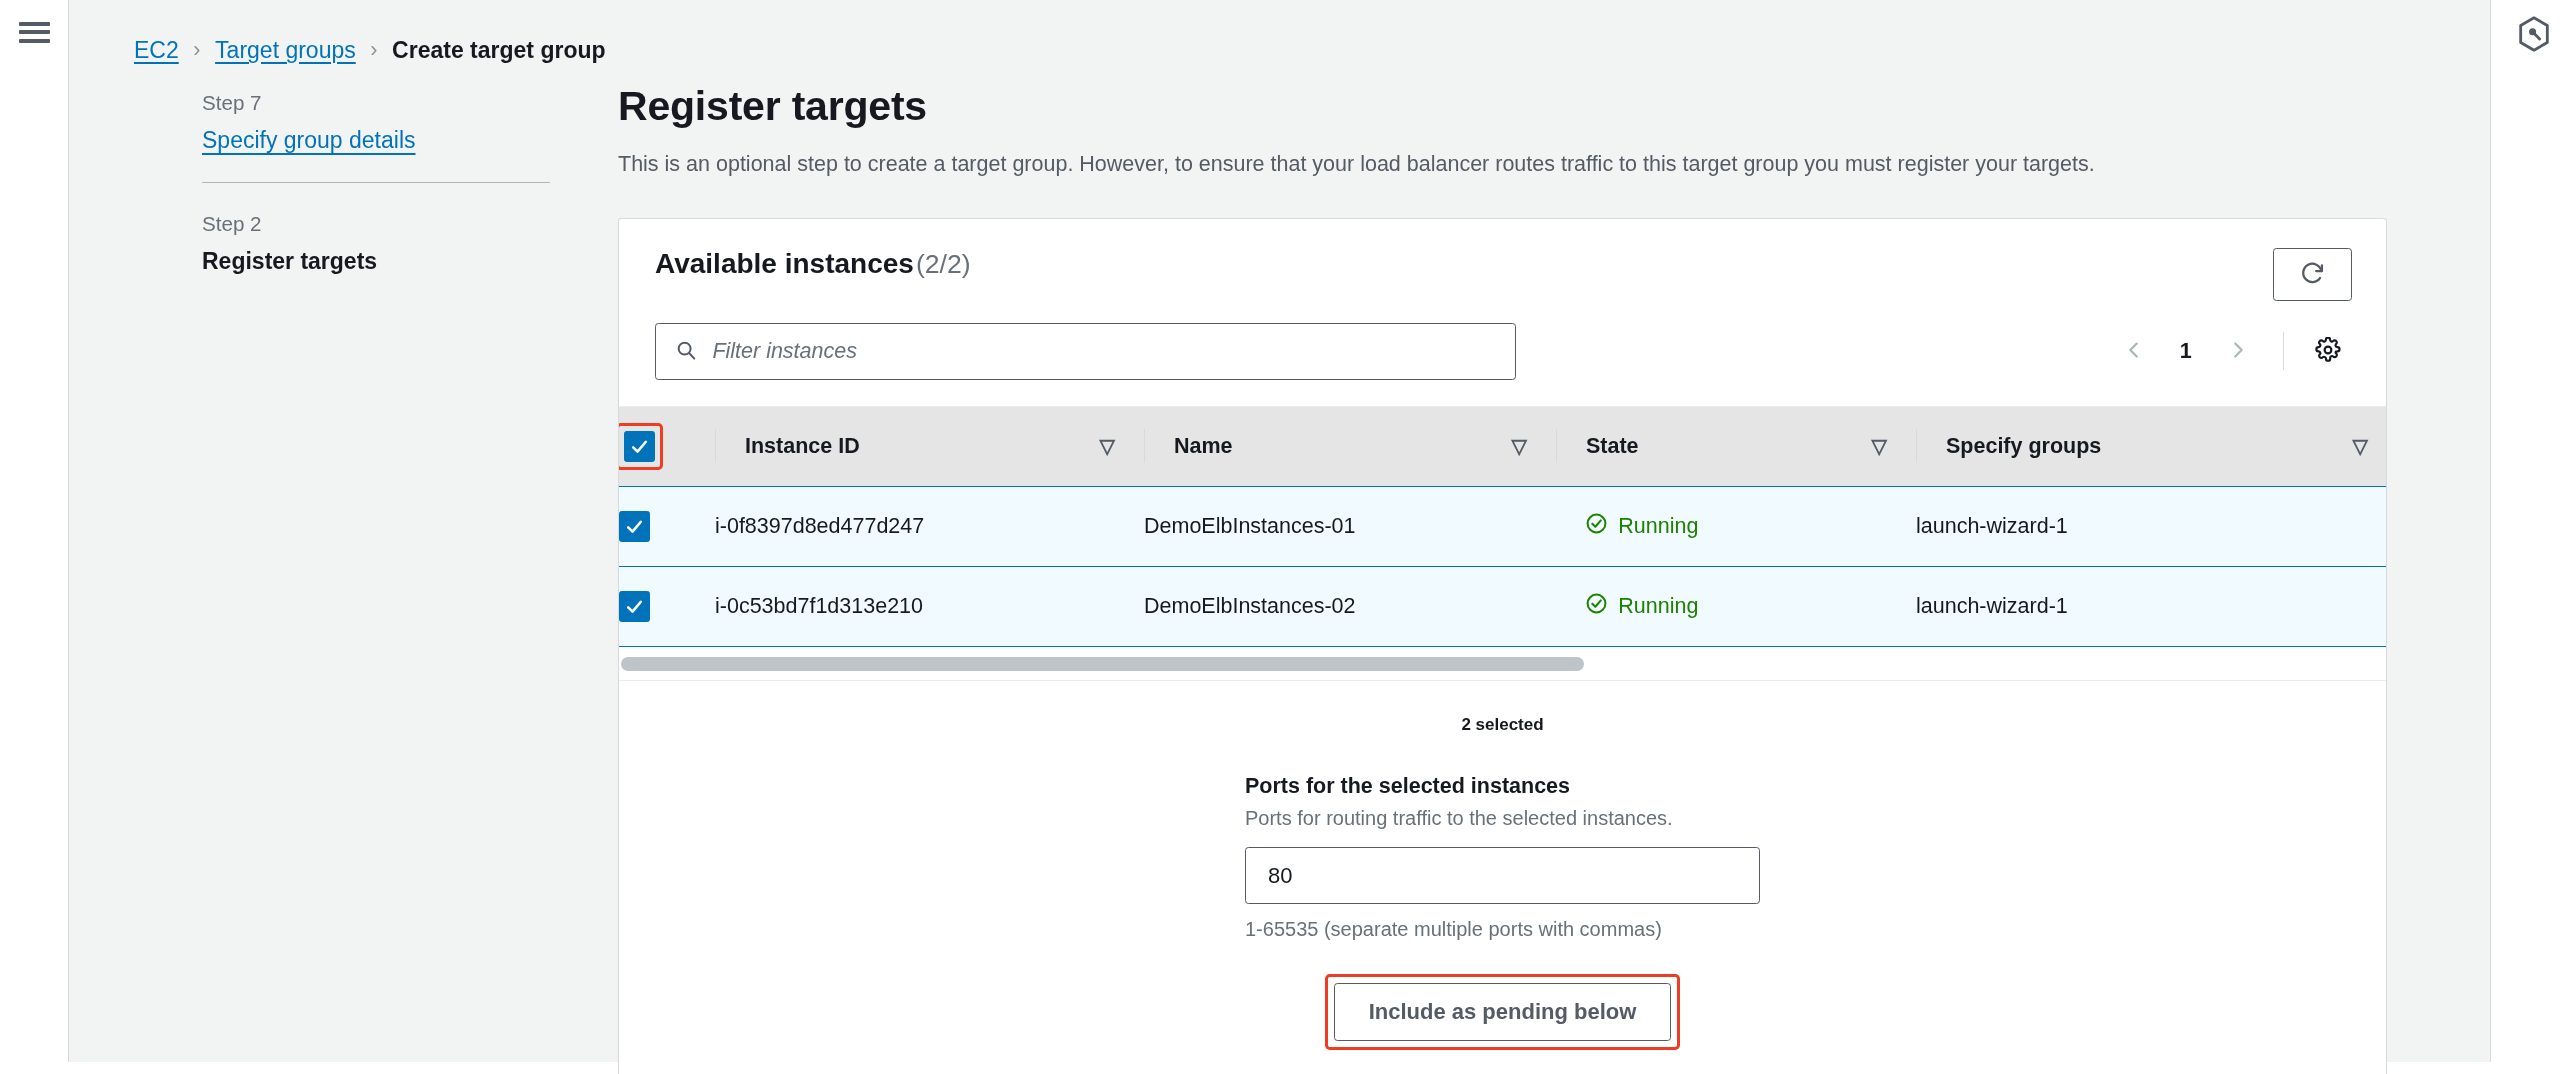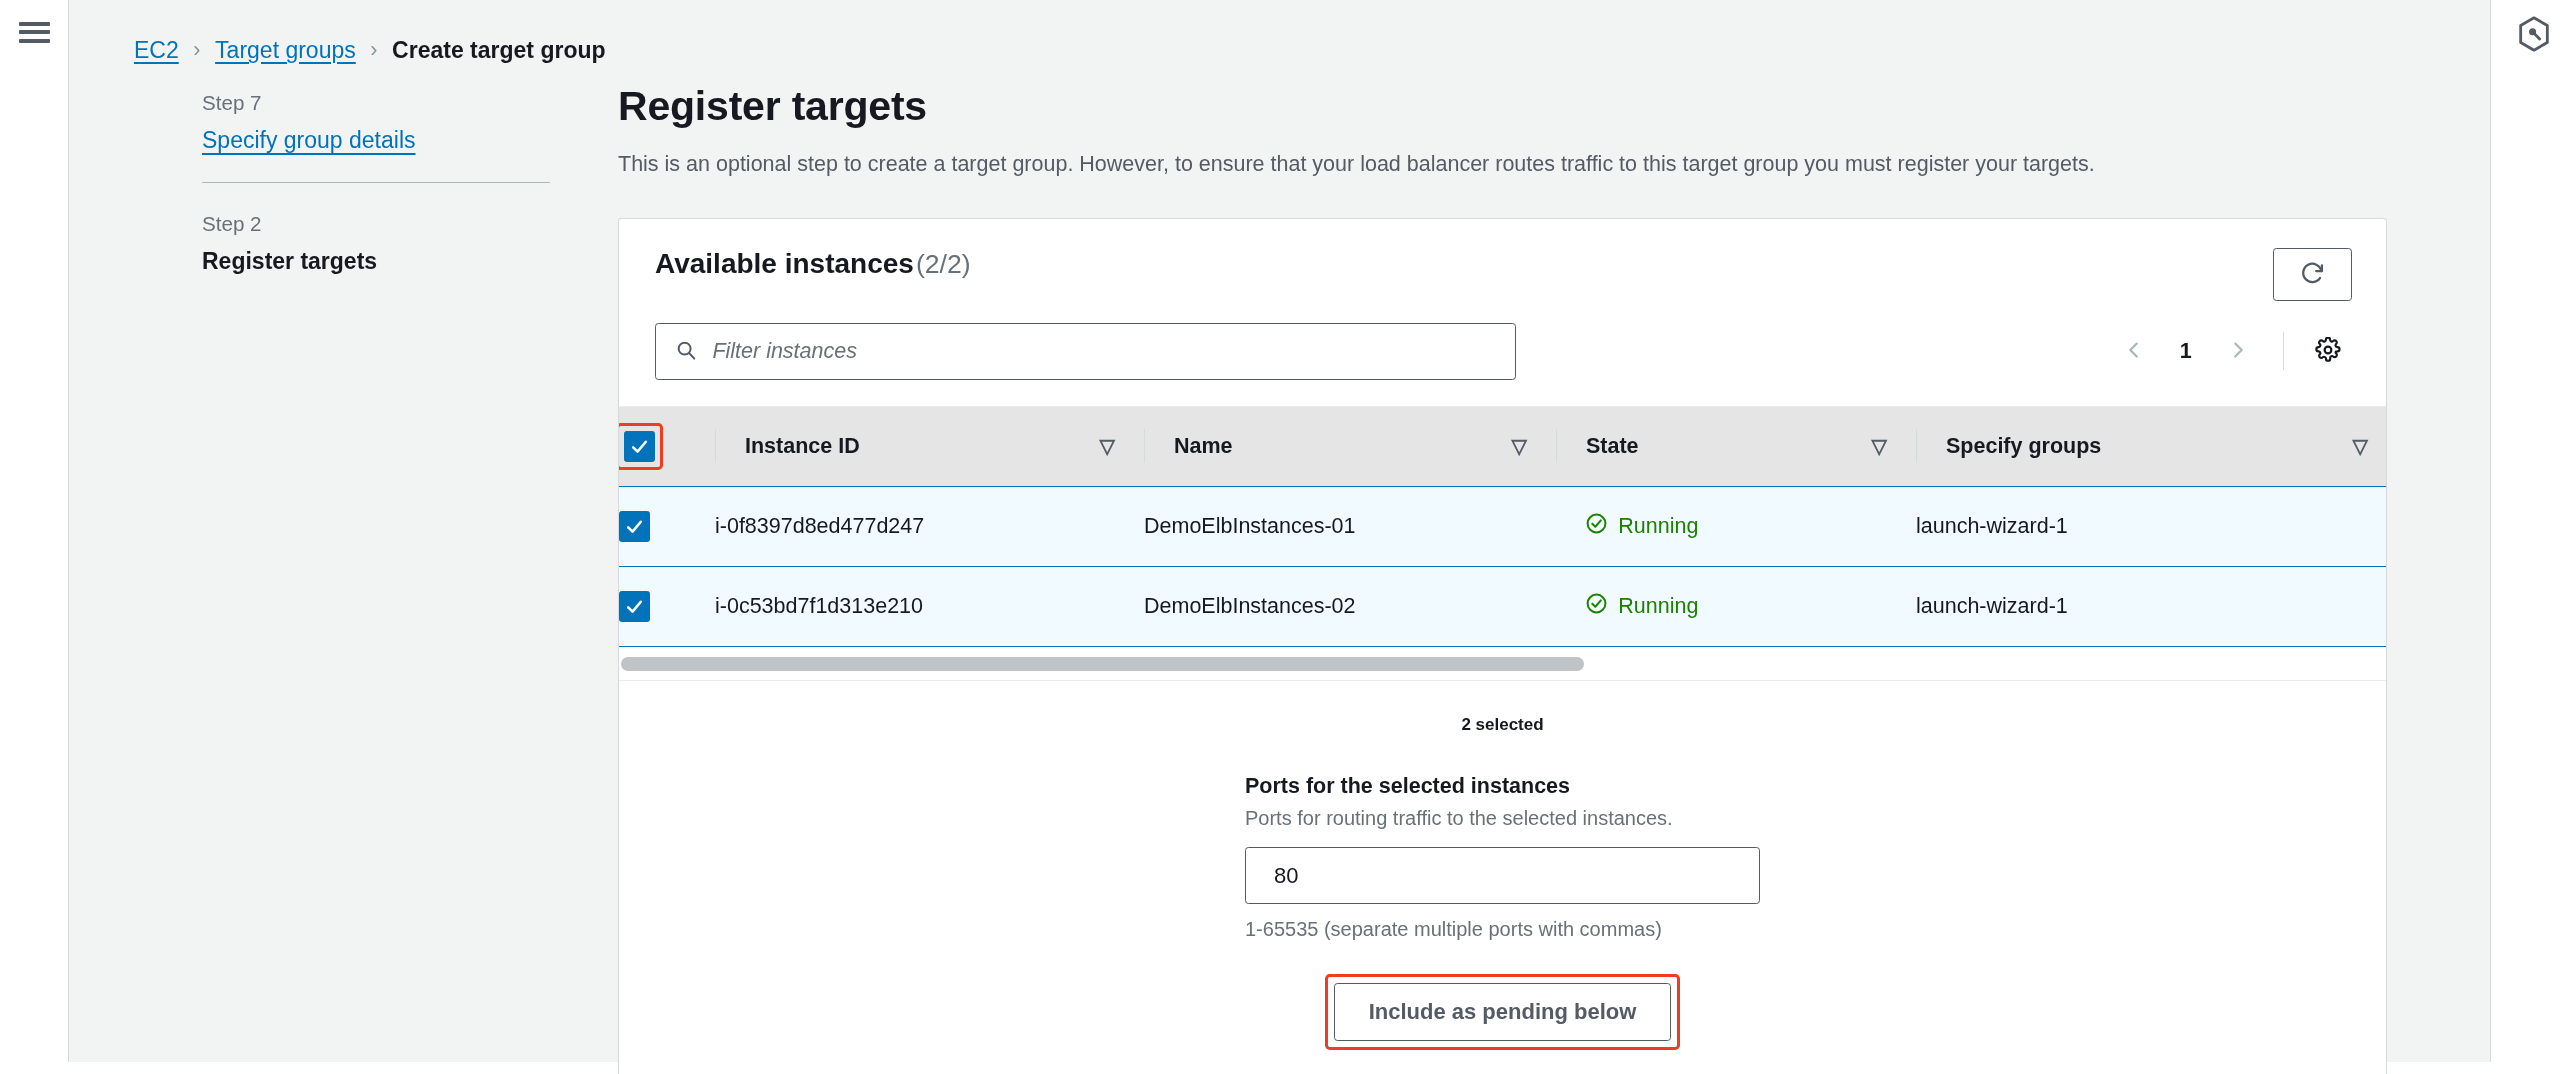--- a/index.html
+++ b/index.html
@@ -366,21 +366,21 @@
     font-size: 20px;
     color: #687078;
     margin-bottom: 17px;
   }
   .ports-input {
     width: 515px; height: 57px;
     border: 0.9px solid #545b64;
     border-radius: 3.4px;
     background: #ffffff;
     display: flex; align-items: center;
-    padding: 0 28px;
+    padding: 0 22px;
     font-size: 22px;
     color: #16191f;
     cursor: text;
   }
   .ports-constraint {
     font-size: 20px;
     color: #687078;
     margin-top: 13.7px;
   }
 

